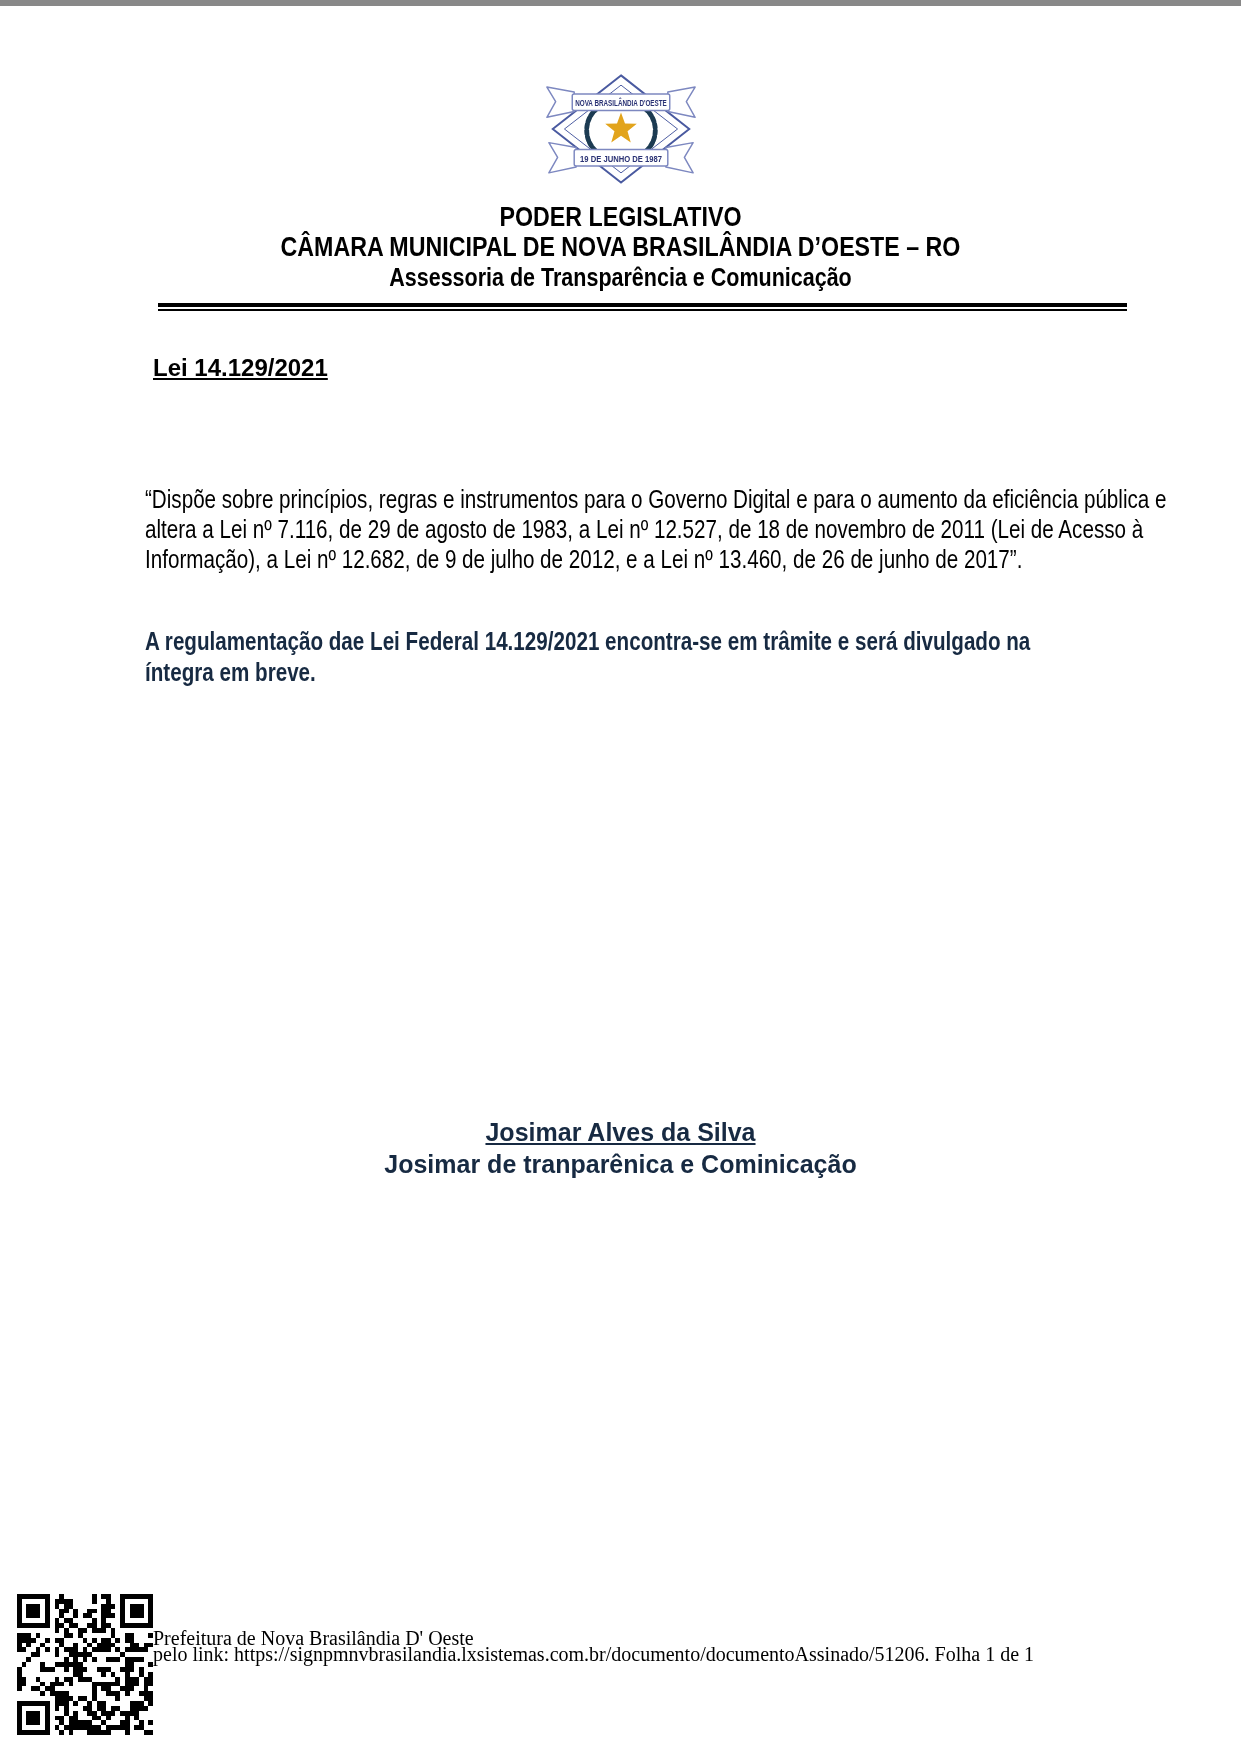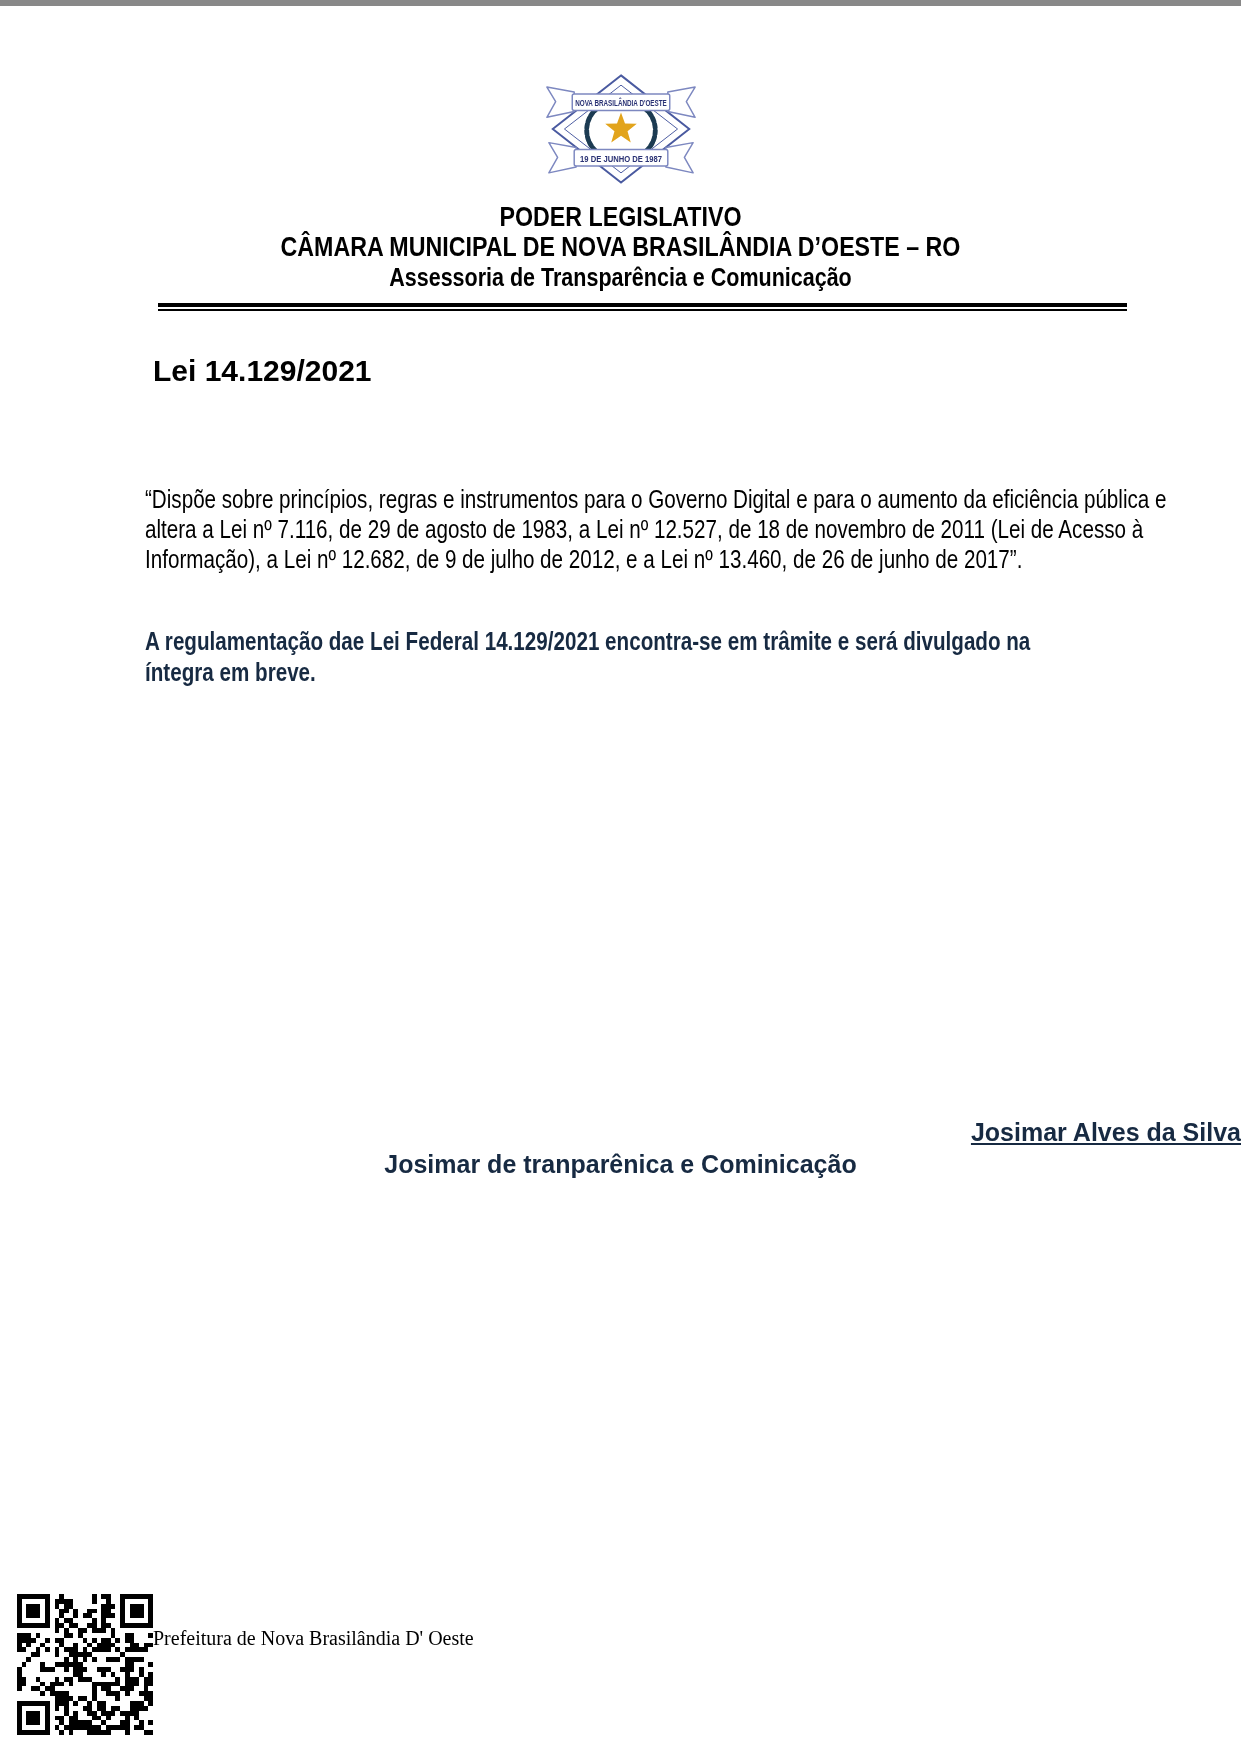--- a/index.html
+++ b/index.html
@@ -9,36 +9,36 @@
     font-family:"Liberation Sans",sans-serif;
   }
   .logo{position:absolute;top:66px;left:50%;transform:translateX(-50%);}
   .hdr{position:absolute;top:196px;left:0;width:100%;text-align:center;font-weight:bold;}
   .hdr-l1,.hdr-l2{font-size:27px;line-height:30px;transform:scaleX(0.86);}
   .hdr-l3{font-size:25px;line-height:30px;transform:scaleX(0.86);}
   .divider{
     position:absolute;left:158px;top:297px;width:969px;height:2px;
     border-top:4px solid #000;border-bottom:2px solid #000;background:transparent;
   }
-  .law-title{position:absolute;left:153px;top:348px;font-size:30px;font-weight:bold;}
+  .law-title{position:absolute;left:153px;top:348px;font-size:24px;font-weight:bold;text-decoration:underline;}
   .quote{
     position:absolute;left:145px;top:478px;width:1245px;
     transform:scaleX(0.825);transform-origin:left top;
     font-size:25px;line-height:30px;
   }
   .notice{
     position:absolute;left:145px;top:620px;width:1080px;
     transform:scaleX(0.825);transform-origin:left top;
     font-size:25px;line-height:31px;font-weight:bold;
   }
   .signature{
     position:absolute;top:1110px;left:0;width:100%;text-align:center;
     font-weight:bold;font-size:25px;line-height:32px;
   }
-  .sig-name{text-decoration:underline;text-align:right;}
+  .sig-name{text-decoration:underline;}
   .qr{position:absolute;left:17px;top:1588px;width:136px;height:141px;}
   .footer-text{
     position:absolute;left:153px;top:1624px;
     font-family:"Liberation Serif",serif;font-size:20px;line-height:16px;
     white-space:nowrap;
   }
 </style>
 </head>
 <body>
 
@@ -403,15 +403,16 @@
       <rect x="22" y="0" width="7" height="7" fill="#000"></rect>
       <rect x="23" y="1" width="5" height="5" fill="#fff"></rect>
       <rect x="24" y="2" width="3" height="3" fill="#000"></rect>
       <rect x="0" y="22" width="7" height="7" fill="#000"></rect>
       <rect x="1" y="23" width="5" height="5" fill="#fff"></rect>
       <rect x="2" y="24" width="3" height="3" fill="#000"></rect>
     </svg>
 
   <div class="footer-text">
     <div>Prefeitura de Nova Brasilândia D' Oeste</div>
+    <div>pelo link: https://signpmnvbrasilandia.lxsistemas.com.br/documento/documentoAssinado/51206. Folha 1 de 1</div>
   </div>
 
 </div>
 
 </body></html>

